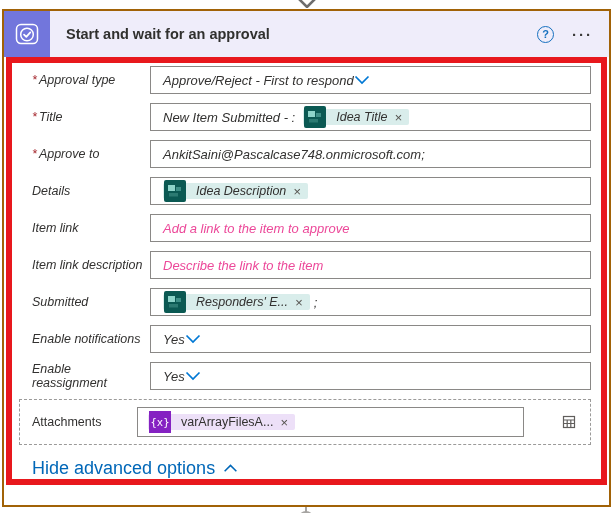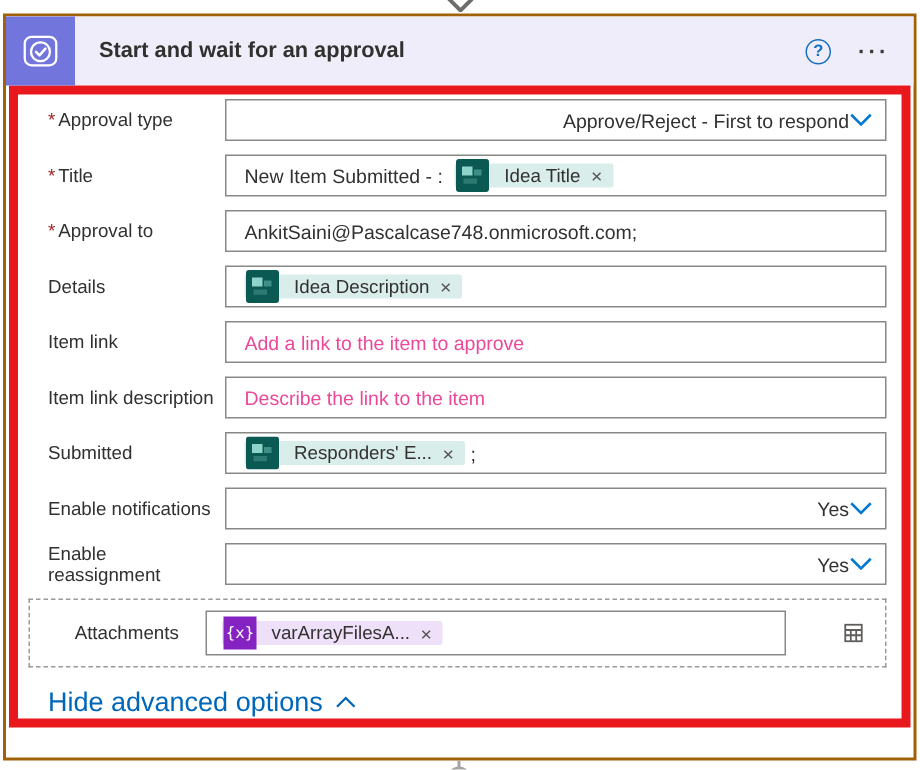--- a/index.html
+++ b/index.html
@@ -29,29 +29,29 @@
     color: #1570bf; font-size: 11px; font-weight: 700; display: flex;
     align-items: center; justify-content: center; cursor: pointer;
   }
   .more-btn { font-size: 15px; font-weight: 700; letter-spacing: 2px; color: #3b3a39; cursor: pointer; }
   
   .red-frame {
     margin: 0 2px; border: 6px solid #e8181d; background: #fff;
     height: 428px; padding: 3px 10px 0 20px;
   }
   
-  .row { display: flex; align-items: center; min-height: 28px; margin-bottom: 9px; }
+  .row { display: flex; align-items: center; min-height: 28px; margin-bottom: 9px; font-style: italic; }
   .flabel { flex: 0 0 118px; font-size: 12.5px; color: #323130; padding-right: 6px; }
   .req { color: #a4262c; margin-right: 2px; }
   .finput {
     flex: 1; height: 28px; border: 1px solid #8a8886; background: #fff;
     display: flex; align-items: center; padding: 0 8px 0 12px; font-size: 13px;
     overflow: hidden; white-space: nowrap;
   }
-  .dropdown { justify-content: flex-end; cursor: pointer; }
+  .dropdown { justify-content: flex-start; cursor: pointer; }
   .placeholder { color: #ec4899; }
   
   .pill {
     display: inline-flex; align-items: center; height: 16px; border-radius: 2px;
     cursor: pointer; flex: none;
   }
   .pill.teal { background: #d9edeb; }
   .pill.purple { background: #ede0f8; }
   .tok-ic { width: 22px; height: 22px; margin: 1px; display: block; flex: none; }
   .var-ic {
@@ -59,21 +59,21 @@
     font-size: 10.5px; display: flex; align-items: center; justify-content: center;
     font-family: "DejaVu Sans Mono", monospace; flex: none;
   }
   .tok-label { padding: 0 5px 0 9px; font-size: 12.5px; color: #323130; }
   .tok-close { font-size: 13px; color: #55534f; padding: 0 7px 0 2px; cursor: pointer; }
   .prefix-text { margin-right: 8px; }
   .suffix-text { margin-left: 4px; }
   
   .attach-box {
     margin: 4px 0 0 -13px; width: 572px; height: 46px;
-    border: 1px dashed #9b9a99; display: flex; align-items: center; padding: 0 12px; text-align: center;
+    border: 1px dashed #9b9a99; display: flex; align-items: center; padding: 0 12px;
   }
   .attach-label { flex: 0 0 105px; font-size: 12.5px; }
   .attach-input {
     width: 387px; height: 30px; border: 1px solid #8a8886; display: flex;
     align-items: center; padding: 0 6px 0 10px;
   }
   .array-btn { margin-left: auto; cursor: pointer; display: flex; }
   
   .adv-link {
     margin-top: 13px; display: inline-flex; align-items: center; gap: 8px;
@@ -136,21 +136,21 @@
               <rect x="5" y="13" width="9" height="3.5" fill="#2c7a72"></rect>
             </svg>
           <span class="tok-label">Idea Title</span>
           <span class="tok-close">×</span>
         </span>
       </div>
     </div>
 
     
     <div class="row">
-      <div class="flabel"><span class="req">*</span><span>Approval to</span></div>
+      <div class="flabel"><span class="req">*</span><span>Approve to</span></div>
       <div class="finput">
         <span>AnkitSaini@Pascalcase748.onmicrosoft.com;</span>
       </div>
     </div>
 
     
     <div class="row">
       <div class="flabel"><span>Details</span></div>
       <div class="finput">
         <span class="pill teal">

